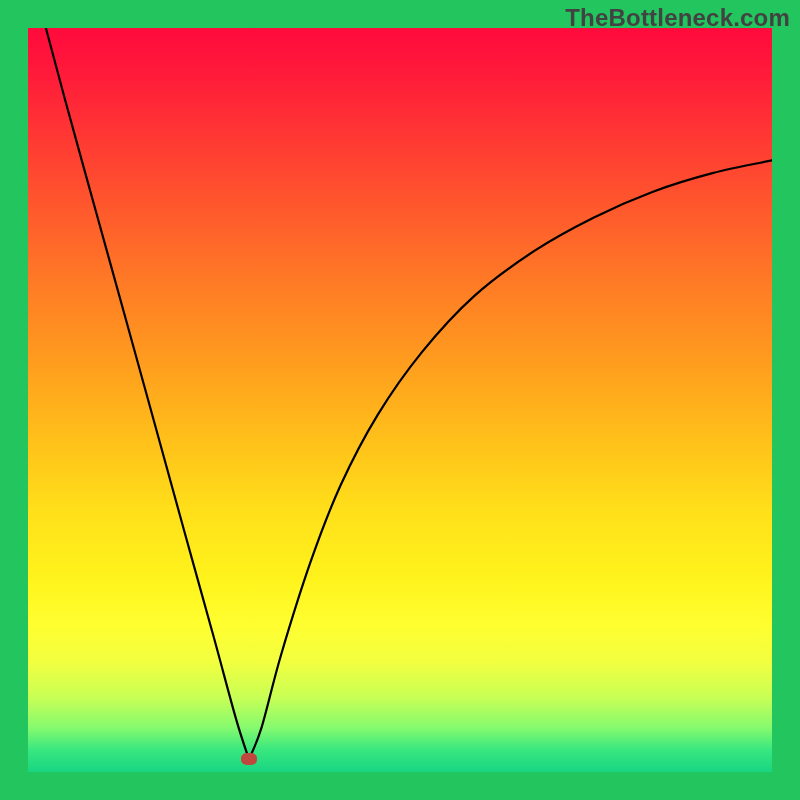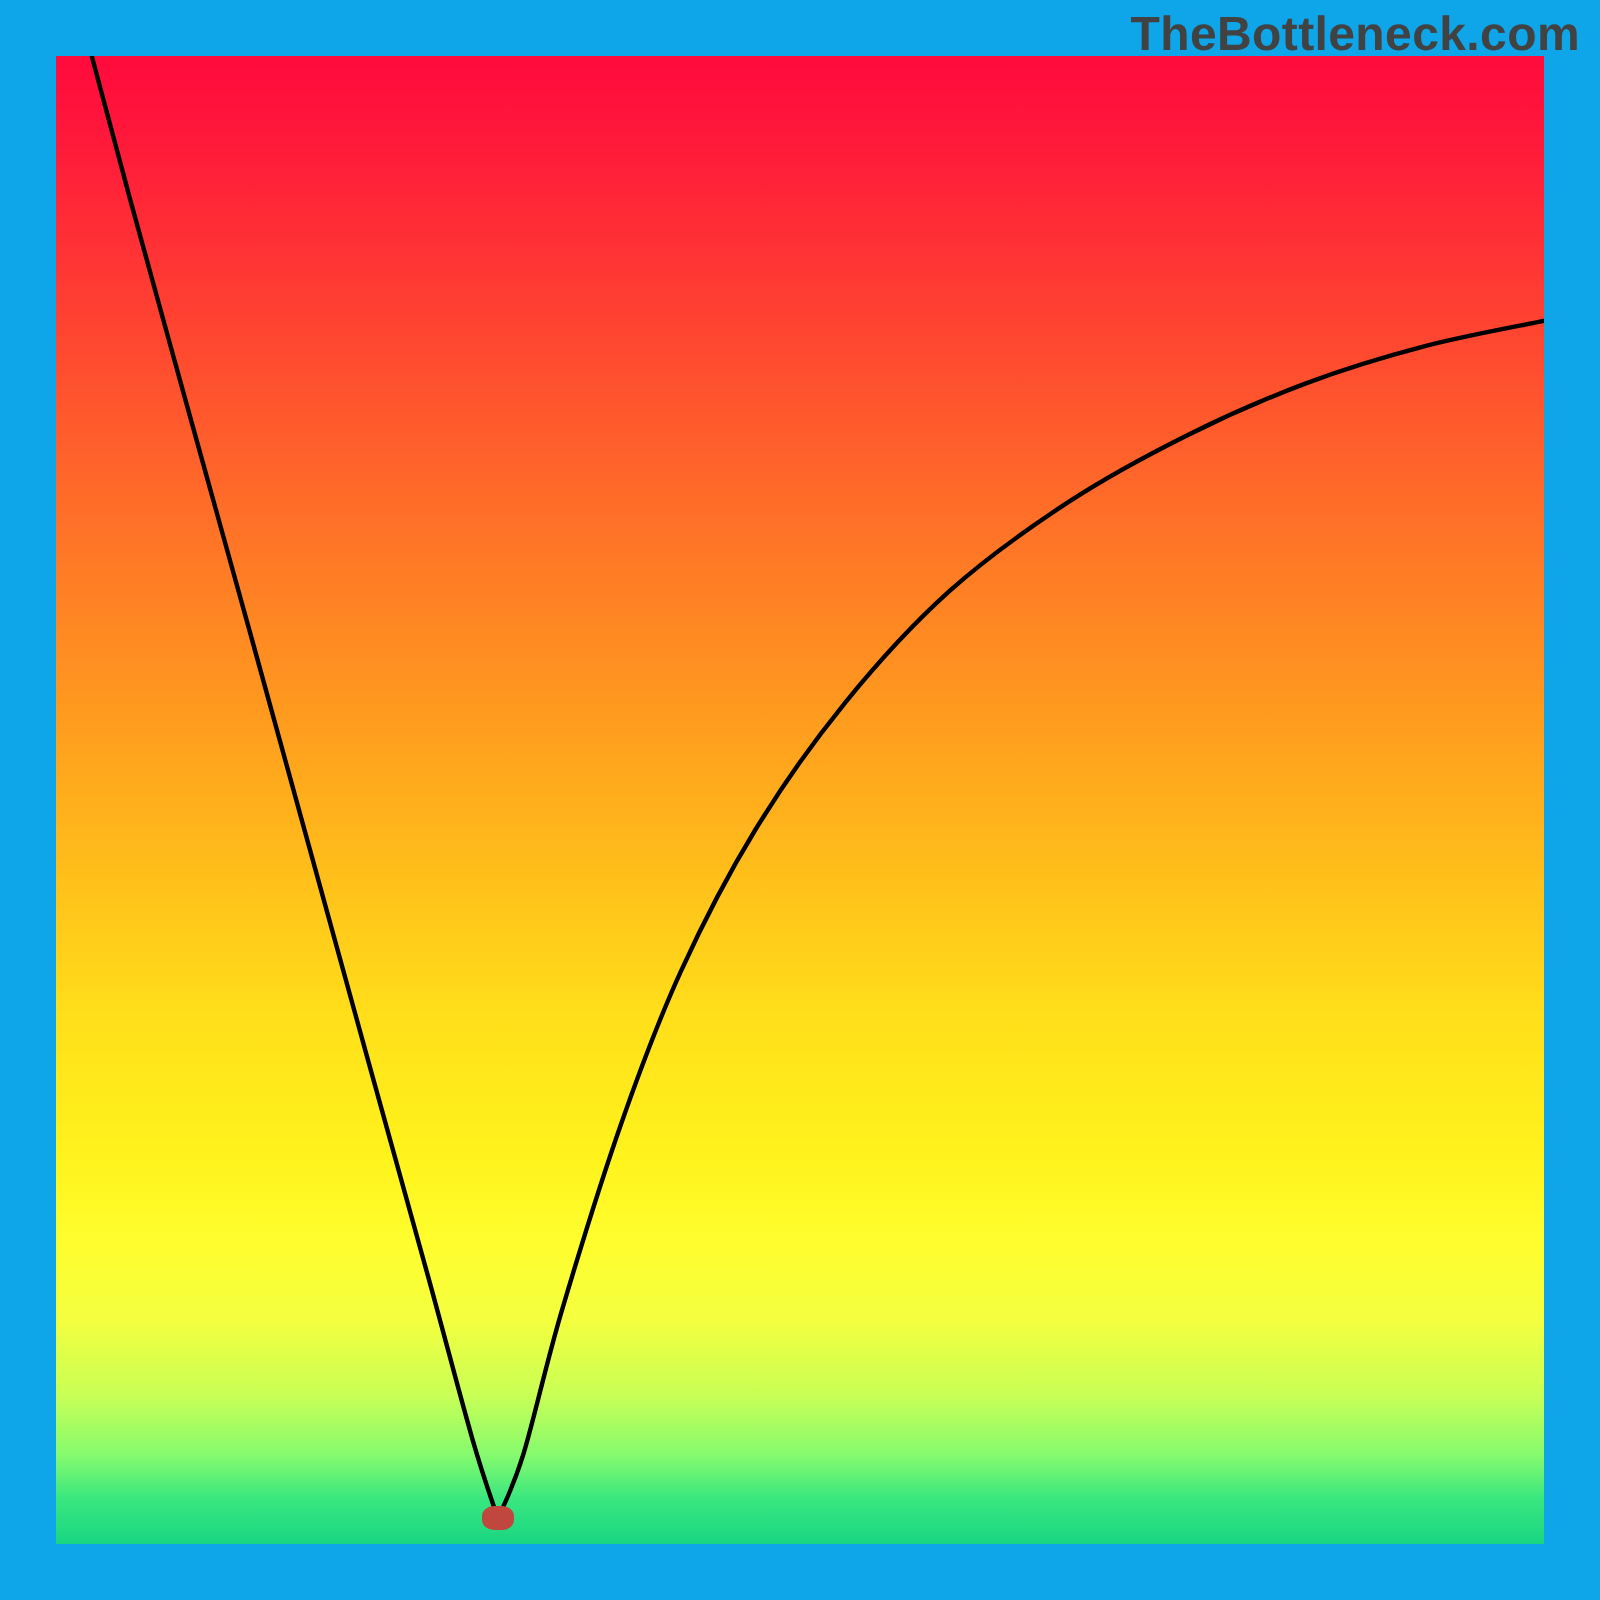--- a/index.html
+++ b/index.html
@@ -8,21 +8,21 @@
     width: 800px;
     height: 800px;
     overflow: hidden;
     background: #000;
     font-family: Arial, Helvetica, sans-serif;
   }
   .frame {
     position: relative;
     width: 800px;
     height: 800px;
-    background: #0ea5e9;
+    background: #22c55e;
   }
   .watermark {
     position: absolute;
     top: 4px;
     right: 10px;
     color: #424242;
     font-size: 24px;
     font-weight: bold;
     letter-spacing: 0.2px;
     z-index: 10;

